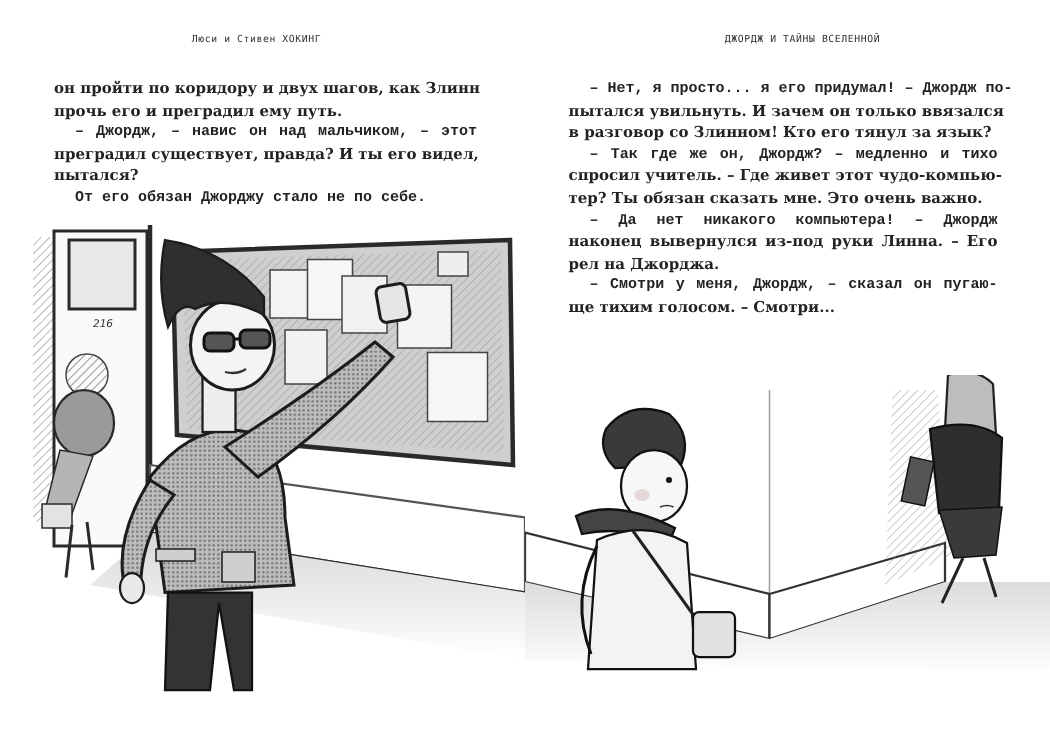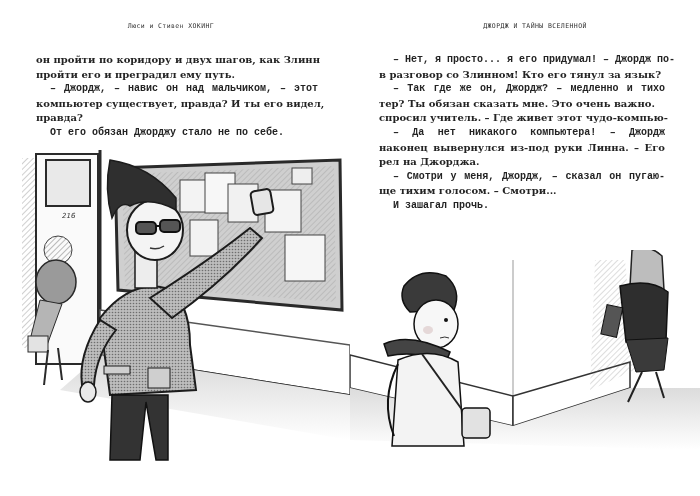--- a/index.html
+++ b/index.html
@@ -39,24 +39,24 @@
   svg { display: block; }
 </style>
 </head>
 <body>
 
 <div class="page page-left">
   <div class="running-head">Люси и Стивен ХОКИНГ</div>
 
   <div class="text-block">
     <span class="line">он пройти по коридору и двух шагов, как Злинн</span>
-    <span class="line last">пройти его и преградил ему путь.</span>
+    <span class="line last">прочь его и преградил ему путь.</span>
     <span class="line indent">– Джордж, – навис он над мальчиком, – этот</span>
-    <span class="line">компьютер существует, правда? И ты его видел,</span>
-    <span class="line last">правда?</span>
+    <span class="line">преградил существует, правда? И ты его видел,</span>
+    <span class="line last">пытался?</span>
     <span class="line indent last">От его обязан Джорджу стало не по себе.</span>
   </div>
 
   <div class="illustration illus-left">
     <svg width="350" height="356" viewBox="0 0 350 356">
       <defs>
         <pattern id="hatch" width="4" height="4" patternUnits="userSpaceOnUse" patternTransform="rotate(45)">
           <line x1="0" y1="0" x2="0" y2="4" stroke="#777" stroke-width="1"></line>
         </pattern>
         <pattern id="knit" width="3" height="3" patternUnits="userSpaceOnUse">
@@ -121,30 +121,30 @@
       <path d="M112,255 L110,320 L140,320 L146,262 L156,320 L168,320 L168,255 Z" fill="#333" stroke="#111" stroke-width="1.5"></path>
     </svg>
   </div>
 </div>
 
 <div class="page page-right">
   <div class="running-head">ДЖОРДЖ И ТАЙНЫ ВСЕЛЕННОЙ</div>
 
   <div class="text-block">
     <span class="line indent">– Нет, я просто... я его придумал! – Джордж по-</span>
+    <span class="line">пытался увильнуть. И зачем он только ввязался</span>
     <span class="line last">в разговор со Злинном! Кто его тянул за язык?</span>
     <span class="line indent">– Так где же он, Джордж? – медленно и тихо</span>
+    <span class="line">спросил учитель. – Где живет этот чудо-компью-</span>
     <span class="line last">тер? Ты обязан сказать мне. Это очень важно.</span>
-    <span class="line">спросил учитель. – Где живет этот чудо-компью-</span>
     <span class="line indent">– Да нет никакого компьютера! – Джордж</span>
     <span class="line">наконец вывернулся из-под руки Линна. – Его</span>
     <span class="line last">рел на Джорджа.</span>
     <span class="line indent">– Смотри у меня, Джордж, – сказал он пугаю-</span>
     <span class="line last">ще тихим голосом. – Смотри...</span>
-    <span class="line indent last">И зашагал прочь.</span>
   </div>
 
   <div class="illustration illus-right">
     <svg width="350" height="246" viewBox="0 0 350 246">
       <defs>
         <pattern id="hatch2" width="4" height="4" patternUnits="userSpaceOnUse" patternTransform="rotate(45)">
           <line x1="0" y1="0" x2="0" y2="4" stroke="#777" stroke-width="1"></line>
         </pattern>
         <linearGradient id="floor2" x1="0" y1="0" x2="0" y2="1">
           <stop offset="0" stop-color="#dcdcdc"></stop>

